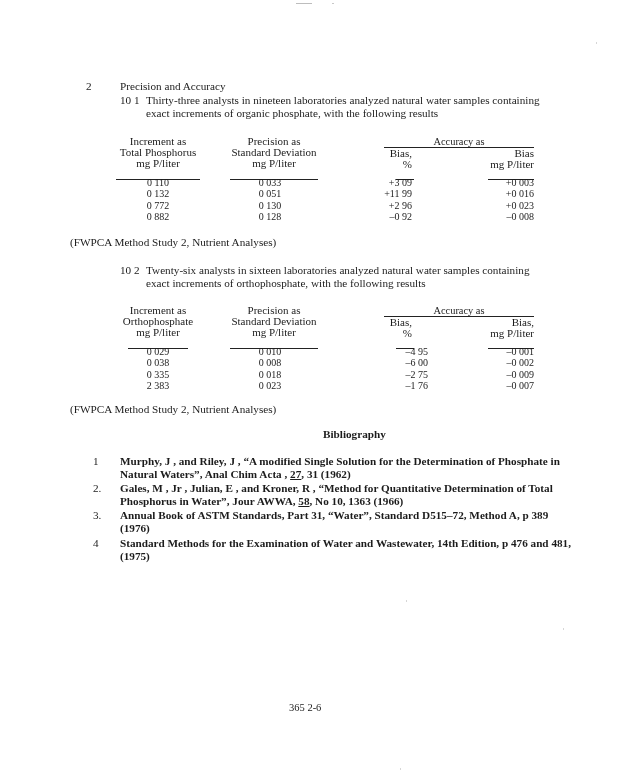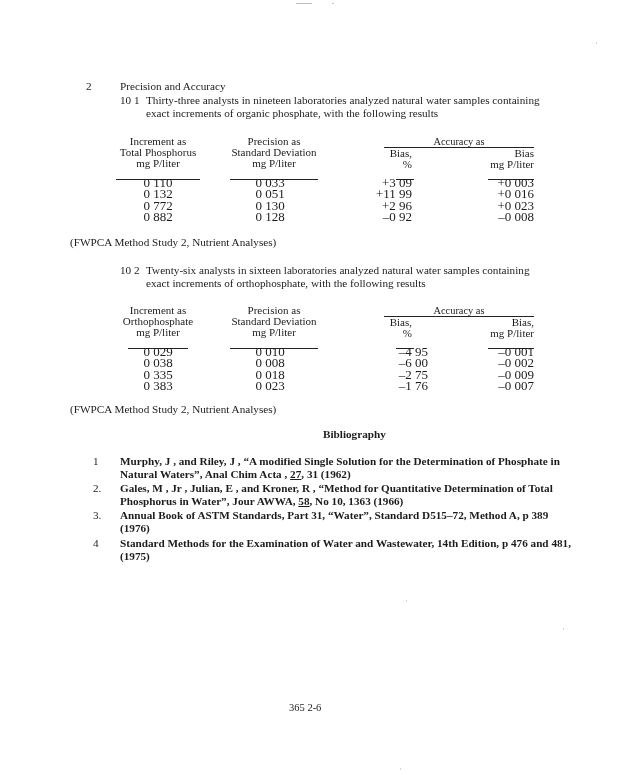--- a/index.html
+++ b/index.html
@@ -43,21 +43,21 @@
     }
     .acc-title {
       position: absolute;
       text-align: center;
       font-size: 10.4px;
       line-height: 11px;
       border-bottom: 1.2px solid #222;
     }
     .col {
       position: absolute;
-      font-size: 13px;
+      font-size: 10px;
       line-height: 11.4px;
       white-space: nowrap;
     }
     .col.center { text-align: center; }
     .col.right { text-align: right; }
     .col span { display: block; }
     .source { left: 70px; white-space: nowrap; }
     .biblio-title { left: 323px; top: 428px; font-weight: bold; font-family: Liberation Serif, serif; }
     .ref-num { left: 93px; }
     .ref-text { left: 120px; width: 450px; }
@@ -162,21 +162,21 @@
   <div class="hdr" style="left:488px; top:317px; width:46px; text-align:right;">
     <span style="display:block">Bias,</span>
     <span style="display:block">mg P/liter</span>
     <span class="rule" style="width:46px; margin-top:9px;"></span>
   </div>
 
   <div class="col center" style="left:128px; top:346px; width:60px;">
     <span>0 029</span>
     <span>0 038</span>
     <span>0 335</span>
-    <span>0 383</span>
+    <span>2 383</span>
   </div>
   <div class="col center" style="left:240px; top:346px; width:60px;">
     <span>0 010</span>
     <span>0 008</span>
     <span>0 018</span>
     <span>0 023</span>
   </div>
   <div class="col right" style="left:386px; top:346px; width:42px;">
     <span>–4 95</span>
     <span>–6 00</span>

